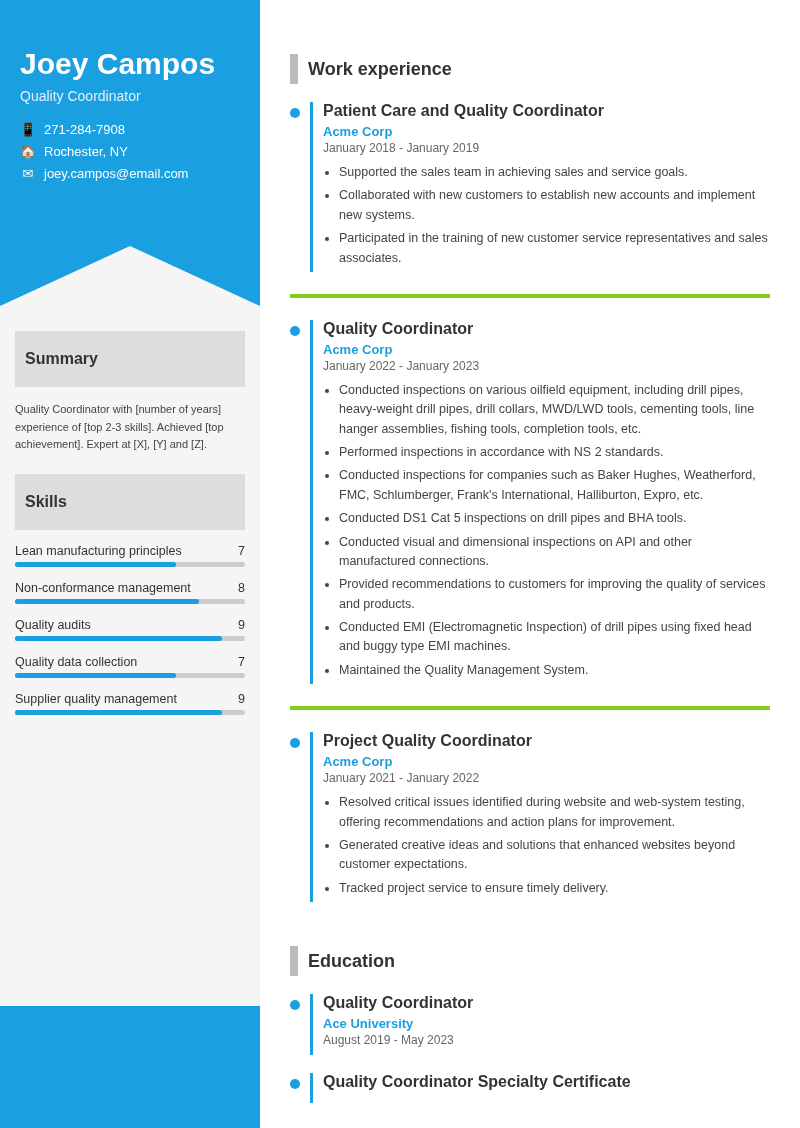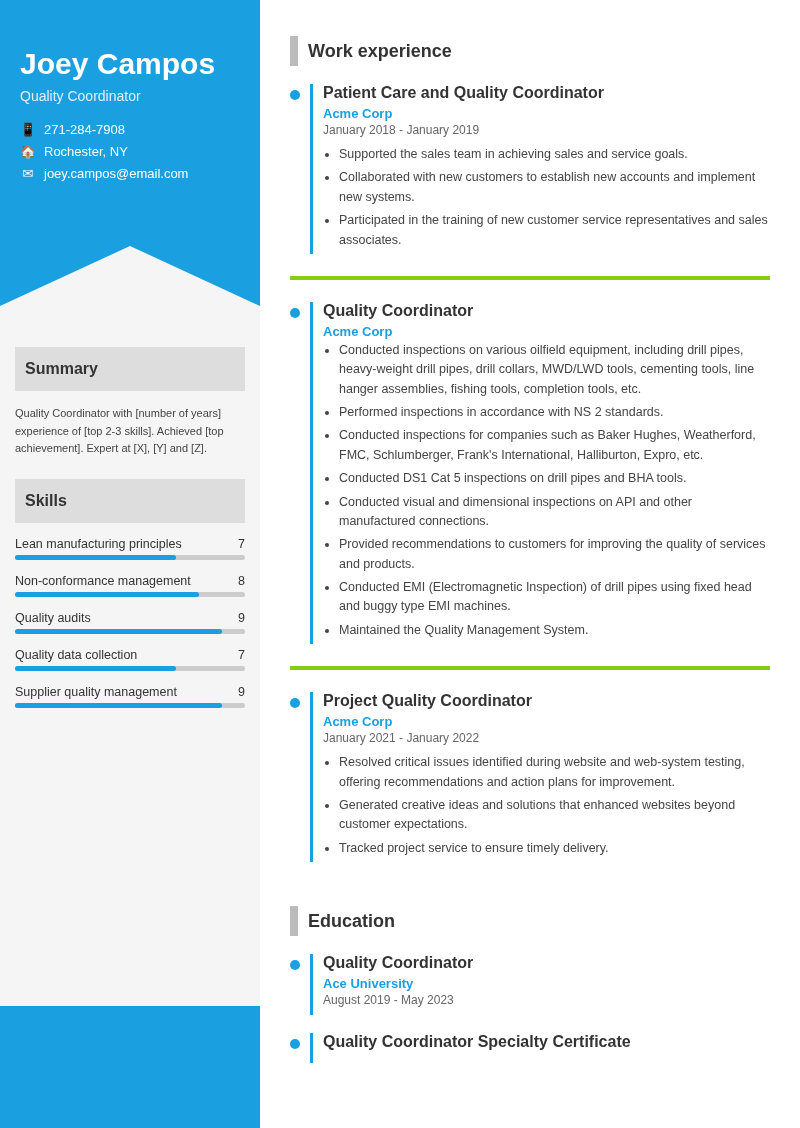--- a/index.html
+++ b/index.html
@@ -63,23 +63,23 @@
     .sidebar-body {
       background: #f5f5f5;
       padding: 20px 15px;
       min-height: 700px;
     }
     .sidebar-section-title {
       font-size: 16px;
       font-weight: bold;
       color: #333;
       background: #ddd;
-      padding: 13px 10px;
+      padding: 19px 10px;
       margin-bottom: 14px;
-      margin-top: 21px;
+      margin-top: 5px;
     }
     .summary-text {
       font-size: 11px;
       color: #444;
       line-height: 1.6;
       margin-bottom: 20px;
     }
     .skills-section {
       margin-top: 10px;
     }
@@ -114,21 +114,21 @@
     
     .main-content {
       flex: 1;
       background: #fff;
       padding: 30px 30px 30px 30px;
     }
     .section-header {
       display: flex;
       align-items: center;
       margin-bottom: 18px;
-      margin-top: 6px;
+      margin-top: 24px;
     }
     .section-header-bar {
       width: 8px;
       height: 30px;
       background: #bbb;
       margin-right: 10px;
       flex-shrink: 0;
     }
     .section-header-title {
       font-size: 18px;
@@ -309,20 +309,21 @@
   </div>
         <div class="experience-item">
     <div class="bullet-col">
       <div class="blue-dot"></div>
     </div>
     <div style="display:flex;flex:1;">
       <div class="left-border-bar"></div>
       <div class="exp-body">
         <div class="exp-job-title">Quality Coordinator</div>
         <div class="exp-company">Acme Corp</div>
+        <div class="exp-date">January 2022 - January 2023</div>
         <ul class="exp-bullets">
                 <li>Conducted inspections on various oilfield equipment, including drill pipes, heavy-weight drill pipes, drill collars, MWD/LWD tools, cementing tools, line hanger assemblies, fishing tools, completion tools, etc.</li>
                 <li>Performed inspections in accordance with NS 2 standards.</li>
                 <li>Conducted inspections for companies such as Baker Hughes, Weatherford, FMC, Schlumberger, Frank's International, Halliburton, Expro, etc.</li>
                 <li>Conducted DS1 Cat 5 inspections on drill pipes and BHA tools.</li>
                 <li>Conducted visual and dimensional inspections on API and other manufactured connections.</li>
                 <li>Provided recommendations to customers for improving the quality of services and products.</li>
                 <li>Conducted EMI (Electromagnetic Inspection) of drill pipes using fixed head and buggy type EMI machines.</li>
                 <li>Maintained the Quality Management System.</li>
               </ul>

